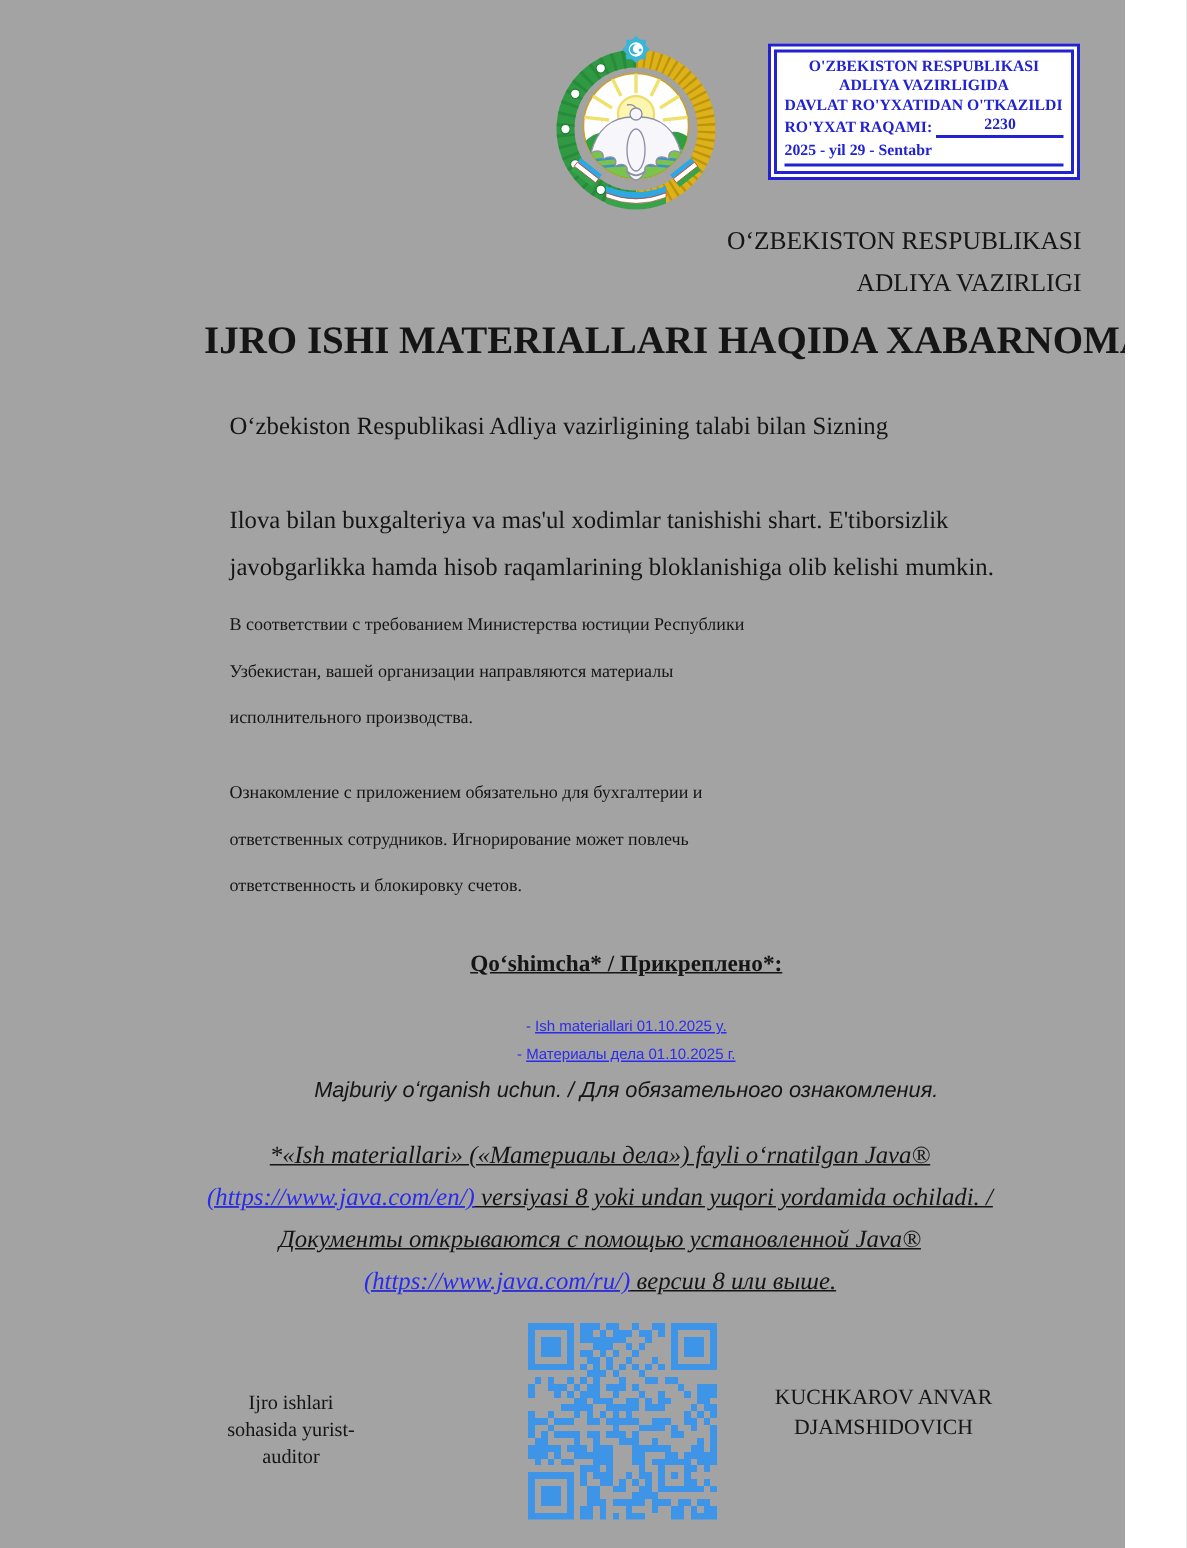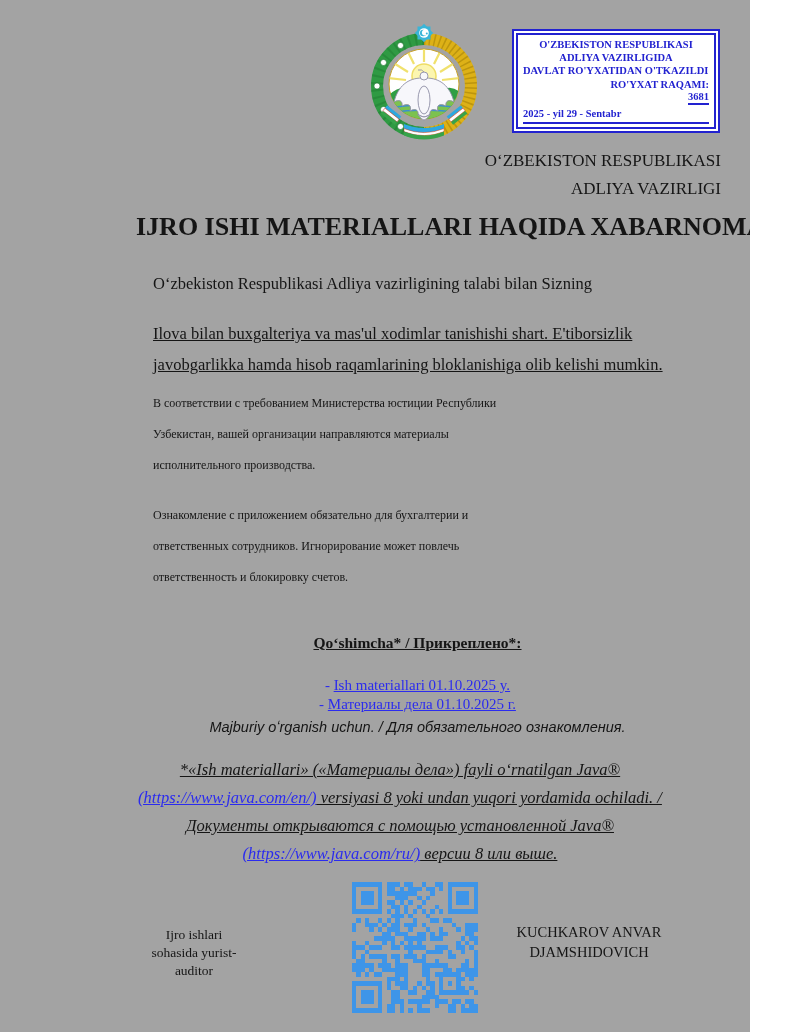--- a/index.html
+++ b/index.html
@@ -16,42 +16,42 @@
   .page{position:relative;width:750px;height:1032px;background:#a3a3a3;overflow:hidden;}
 
   
   .emblem{position:absolute;left:363px;top:22px;width:122px;height:120px;}
 
   
   .stamp{position:absolute;left:512px;top:29px;width:208px;border:2px solid var(--stamp-blue);padding:2px;background:#fff;}
   .stamp-inner{border:2px solid var(--stamp-blue);padding:3px 5px 3px 5px;color:var(--stamp-blue);font-weight:bold;font-size:10.5px;line-height:13px;font-family:var(--serif);}
   .stamp-center{text-align:center;white-space:nowrap;}
   .stamp-left{text-align:left;white-space:nowrap;}
-  .stamp-regrow{display:flex;align-items:flex-end;margin-top:1px;flex-direction:column;}
+  .stamp-regrow{display:flex;align-items:flex-end;margin-top:1px;}
   .stamp-regnum{flex:1;text-align:center;border-bottom:2.5px solid var(--stamp-blue);margin-left:3px;line-height:12px;}
   .stamp-daterow{border-bottom:2.5px solid var(--stamp-blue);padding-bottom:2px;margin-top:2px;white-space:nowrap;}
 
   
   .h-line{position:absolute;left:136px;width:585px;text-align:right;white-space:nowrap;}
   .org1{top:151px;font-size:17px;}
   .org2{top:179px;font-size:17px;}
   .subject{top:212px;font-size:26px;font-weight:bold;}
 
   
   .body-text{position:absolute;left:153px;top:268px;width:590px;}
   .para{font-size:16.5px;line-height:31px;}
   .para.ru{font-size:12px;}
   .para .ln{white-space:nowrap;}
-  .p2{margin-top:19px;text-decoration:underline;}
+  .p2{margin-top:32px;}
   .p3{margin-top:8px;}
   .p4{margin-top:19px;}
 
   
   .attach-heading{position:absolute;left:125px;top:634px;width:585px;text-align:center;font-family:Liberation Serif, serif;font-weight:bold;font-size:15.5px;text-decoration:underline;white-space:nowrap;}
-  .attach-links{position:absolute;left:125px;top:676px;width:585px;text-align:center;font-family:Liberation Serif, serif;font-size:15px;line-height:18.5px;color:var(--link-blue);}
+  .attach-links{position:absolute;left:125px;top:676px;width:585px;text-align:center;font-family:Liberation Sans, sans-serif;font-size:10px;line-height:18.5px;color:var(--link-blue);}
   .attach-links .ln{white-space:nowrap;}
   .doc-link{color:var(--link-blue);text-decoration:underline;cursor:pointer;}
   .attach-note{position:absolute;left:125px;top:719px;width:585px;text-align:center;font-family:var(--sans);font-style:italic;font-size:14.5px;white-space:nowrap;}
 
   
   .java-note{position:absolute;left:55px;top:756px;width:690px;text-align:center;font-style:italic;font-size:16.5px;line-height:28px;}
   .java-note .ln{white-space:nowrap;text-decoration:underline;}
   .java-link{color:var(--link-blue);text-decoration:underline;font-style:italic;cursor:pointer;}
 
   
@@ -139,21 +139,21 @@
     </svg>
   </div>
 
   <div class="stamp">
     <div class="stamp-inner">
       <div class="stamp-center">O'ZBEKISTON RESPUBLIKASI</div>
       <div class="stamp-center">ADLIYA VAZIRLIGIDA</div>
       <div class="stamp-left">DAVLAT RO'YXATIDAN O'TKAZILDI</div>
       <div class="stamp-regrow">
         <span>RO'YXAT RAQAMI:</span>
-        <span class="stamp-regnum">3681</span>
+        <span class="stamp-regnum">2230</span>
       </div>
       <div class="stamp-daterow">2025 - yil 29 - Sentabr</div>
     </div>
   </div>
 
   <div class="h-line org1">OʻZBEKISTON RESPUBLIKASI</div>
   <div class="h-line org2">ADLIYA VAZIRLIGI</div>
   <div class="h-line subject">IJRO ISHI MATERIALLARI HAQIDA XABARNOMA</div>
 
   <div class="body-text">

